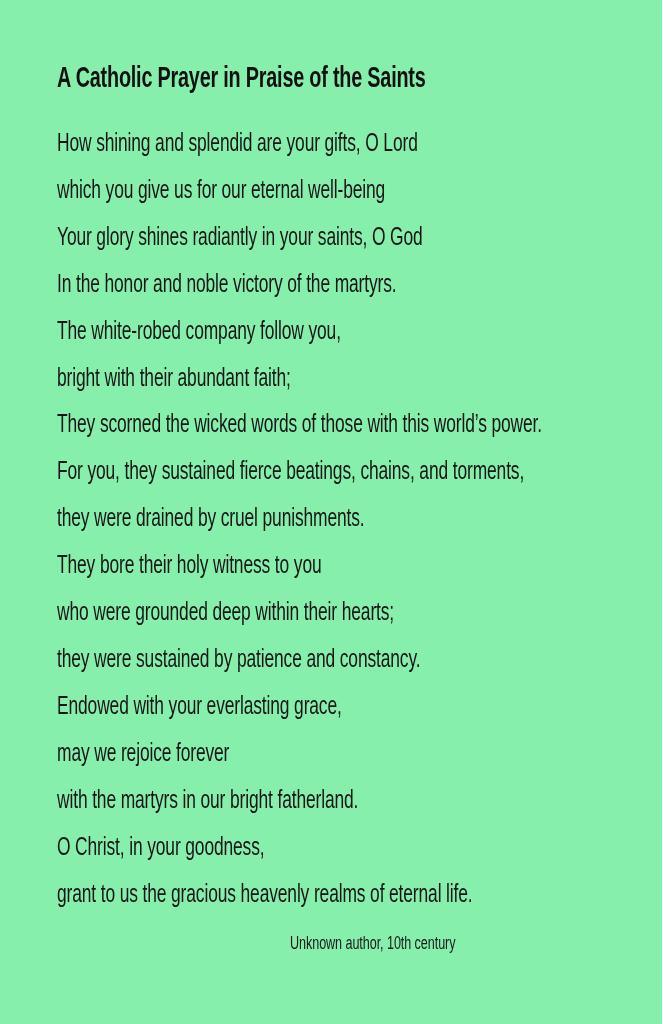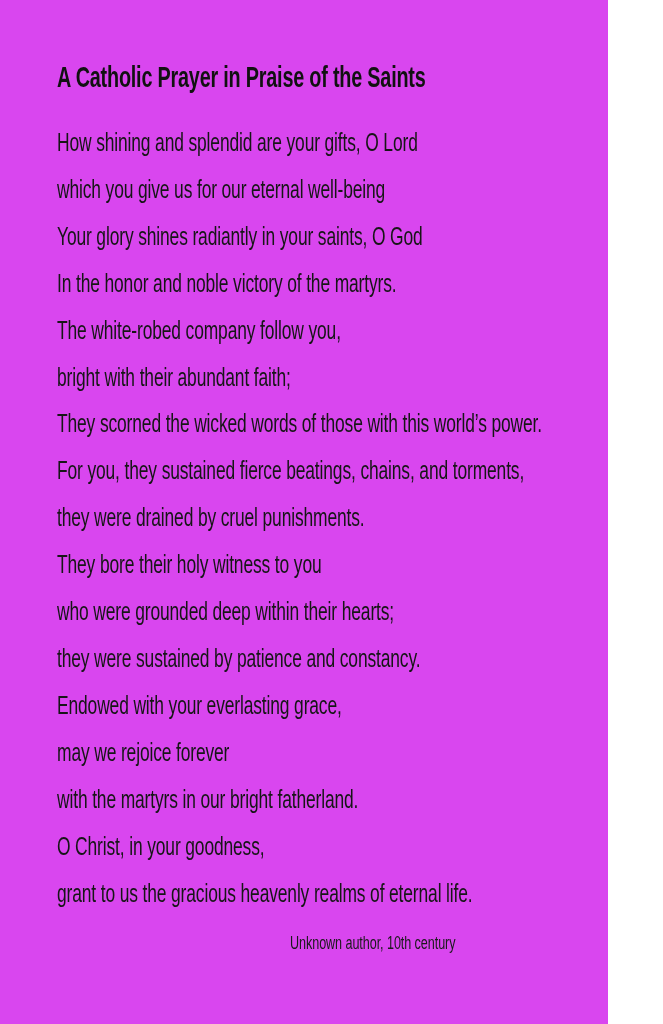--- a/index.html
+++ b/index.html
@@ -2,23 +2,23 @@
 <html><head>
 <meta charset="utf-8">
 <style>
   html, body {
     margin: 0;
     padding: 0;
     background: #ffffff;
   }
   .page {
     position: relative;
-    width: 608px;
+    width: 662px;
     height: 1024px;
-    background: #d946ef;
+    background: #86efac;
     overflow: hidden;
     font-family: "Liberation Sans", sans-serif;
     color: #141414;
   }
   .doc-title {
     position: absolute;
     left: 57px;
     top: 60px;
     margin: 0;
     font-size: 30px;

